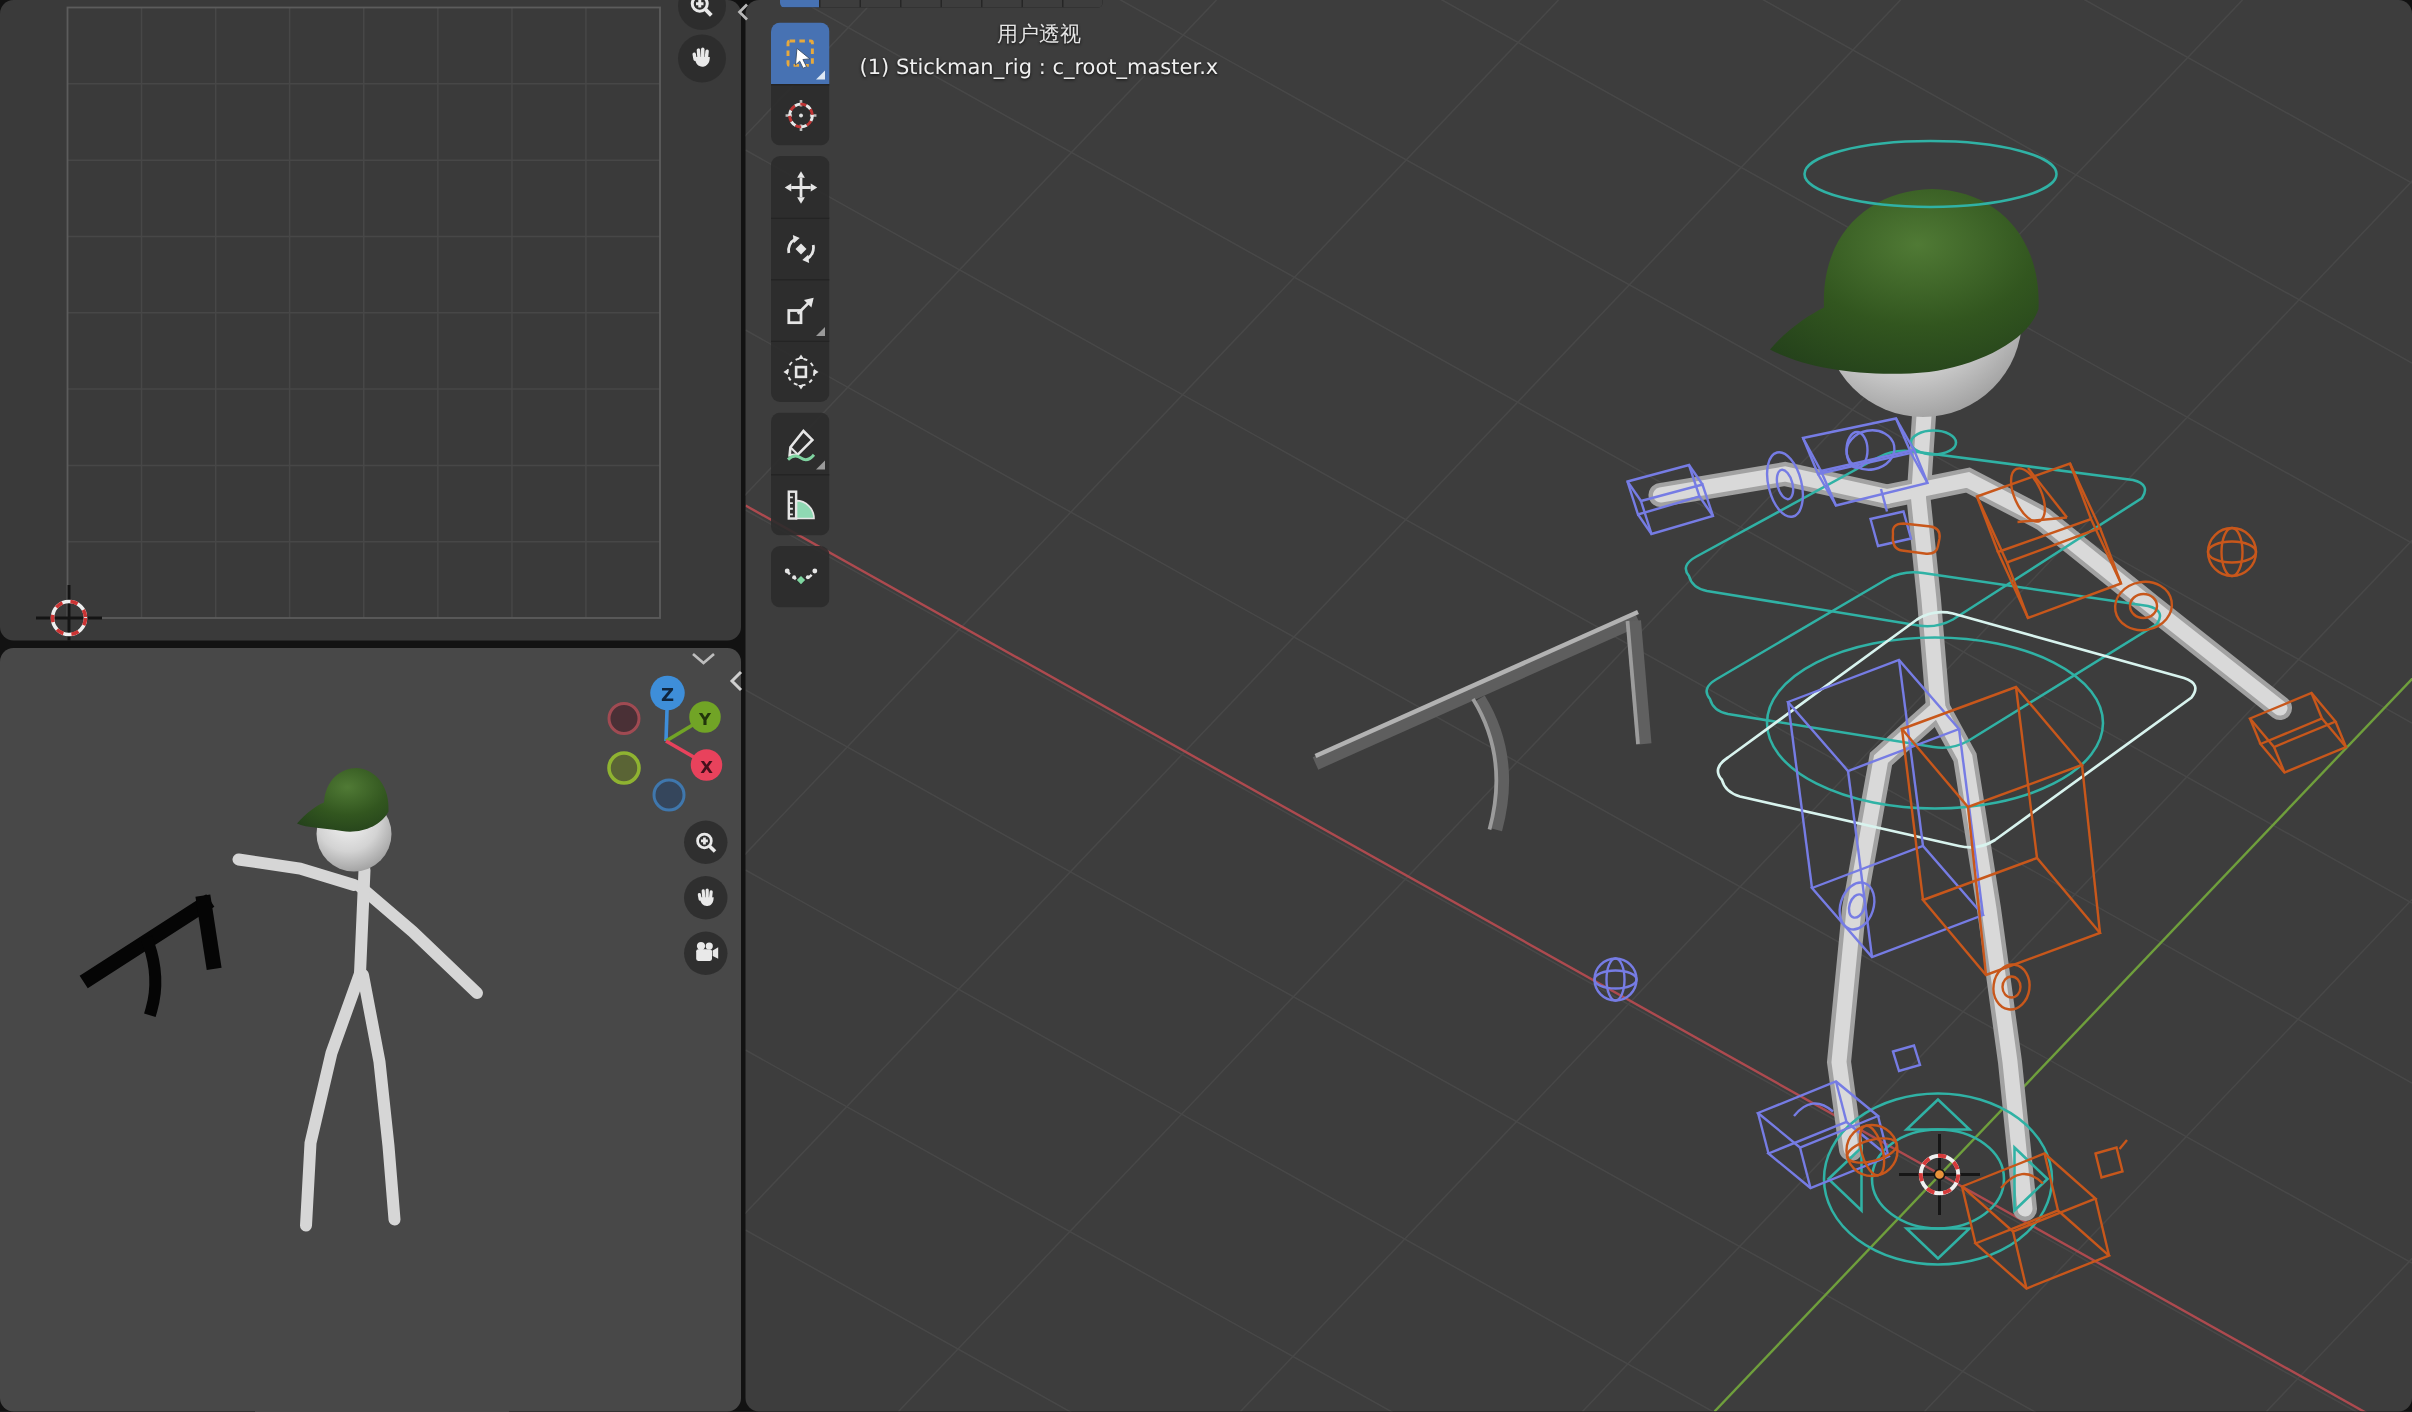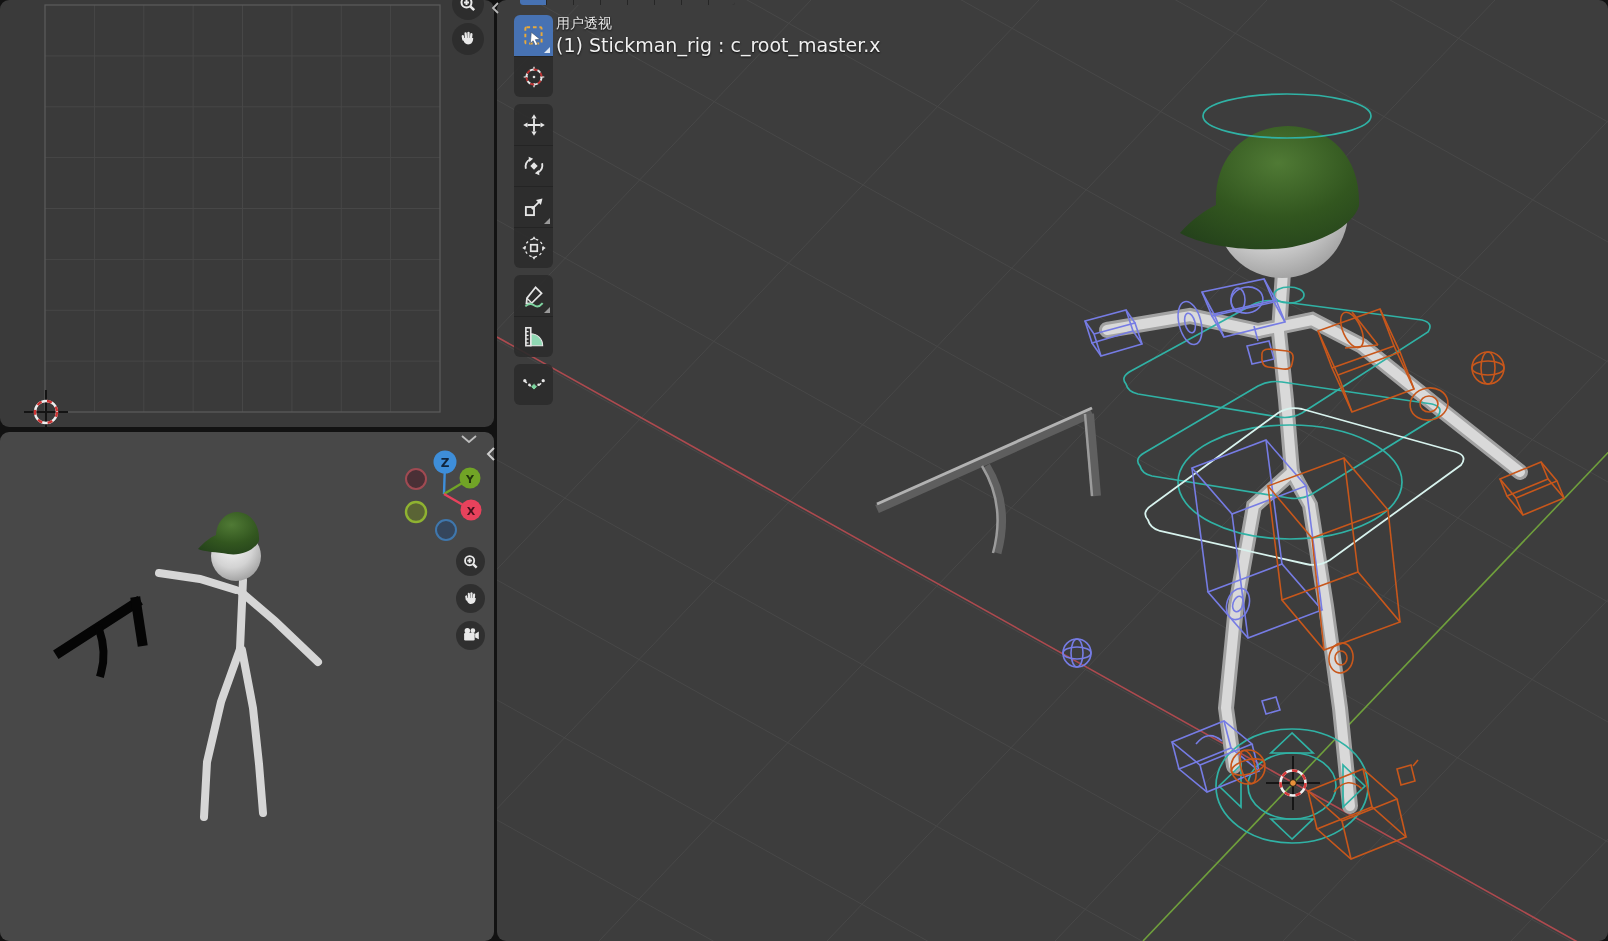--- a/index.html
+++ b/index.html
@@ -3,23 +3,23 @@
 <meta charset="utf-8">
 <style>
   html,body{margin:0;padding:0;background:#121212;width:1608px;height:941px;overflow:hidden;
     font-family:"DejaVu Sans","Liberation Sans",sans-serif;}
   .area{position:absolute;overflow:hidden;border-radius:9px;}
   #area-top-left{left:0;top:0;width:494px;height:427px;background:#3a3a3a;}
   #area-bottom-left{left:0;top:432px;width:494px;height:509px;background:#484848;}
   #area-main{left:497px;top:0;width:1111px;height:941px;background:#3d3d3d;}
   svg{display:block;}
   
-  .vp-header{position:absolute;left:59px;top:12px;pointer-events:none;}
+  .vp-header{position:absolute;left:76px;top:12px;pointer-events:none;text-align:center;}
   .vp-header .l1{font-size:14px;color:#e6e6e6;text-shadow:0 1px 2px rgba(0,0,0,.85);line-height:22px;}
-  .vp-header .l2{font-size:19px;color:#f0f0f0;text-shadow:0 1px 2px rgba(0,0,0,.85);line-height:22px;}
+  .vp-header .l2{font-size:14px;color:#f0f0f0;text-shadow:0 1px 2px rgba(0,0,0,.85);line-height:22px;}
   
   .toolbar{position:absolute;left:17px;top:15px;width:39px;display:flex;flex-direction:column;gap:7px;}
   .tgroup{display:flex;flex-direction:column;border-radius:6px;overflow:hidden;}
   .tool{position:relative;width:39px;height:41px;background:#2c2c2ce8;border:none;padding:0;margin:0;
         display:flex;align-items:center;justify-content:center;cursor:pointer;}
   .tool+.tool{border-top:1px solid #242424;}
   .tool.active{background:#4772b3;}
   .tool .sub{position:absolute;right:3px;bottom:3px;width:0;height:0;
        border-left:6px solid transparent;border-bottom:6px solid #9a9a9a;}
   .tool.active .sub{border-bottom-color:#dfe9f5;}

